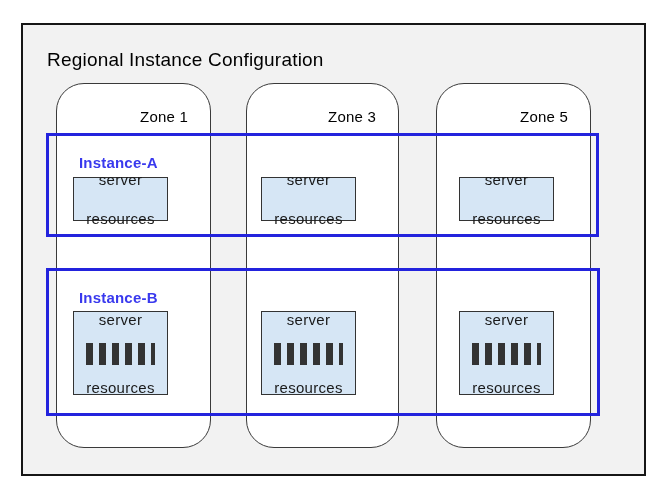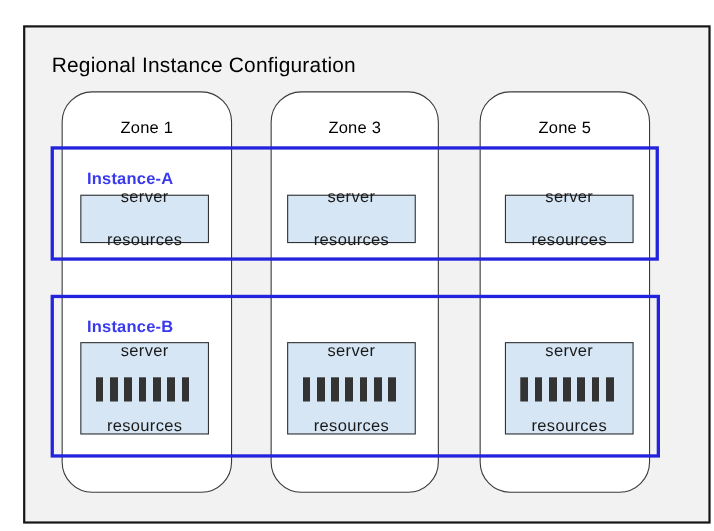--- a/index.html
+++ b/index.html
@@ -37,21 +37,21 @@
     background: var(--zone-fill, #ffffff);
     border: 1px solid #3a3a3a;
     border-radius: 28px;
   }
   .zone-1 { left: 33px;  width: 155px; }
   .zone-2 { left: 223px; width: 153px; }
   .zone-3 { left: 413px; width: 155px; }
 
   .zone-label {
     width: 100%;
-    text-align: center;
+    text-align: right;
     padding-top: 13px;
     font-size: 15px;
     letter-spacing: 0.2px;
     color: #000;
   }
 
   .instance {
     position: absolute;
     border: 3px solid var(--instance-border, #2323dd);
     background: transparent;
@@ -64,21 +64,21 @@
     left: 19px; top: 7px;
     font-size: 15px;
     font-weight: bold;
     letter-spacing: 0.2px;
     color: var(--instance-label, #3939ee);
     white-space: nowrap;
   }
 
   .resource-box {
     position: absolute;
-    width: 117px;
+    width: 95px;
     background: var(--resource-fill, #d6e6f5);
     border: 1.5px solid #333333;
     display: flex;
     flex-direction: column;
     justify-content: center;
     align-items: center;
     font-size: 15px;
     line-height: 17px;
     letter-spacing: 0.3px;
     color: #1a1a1a;

